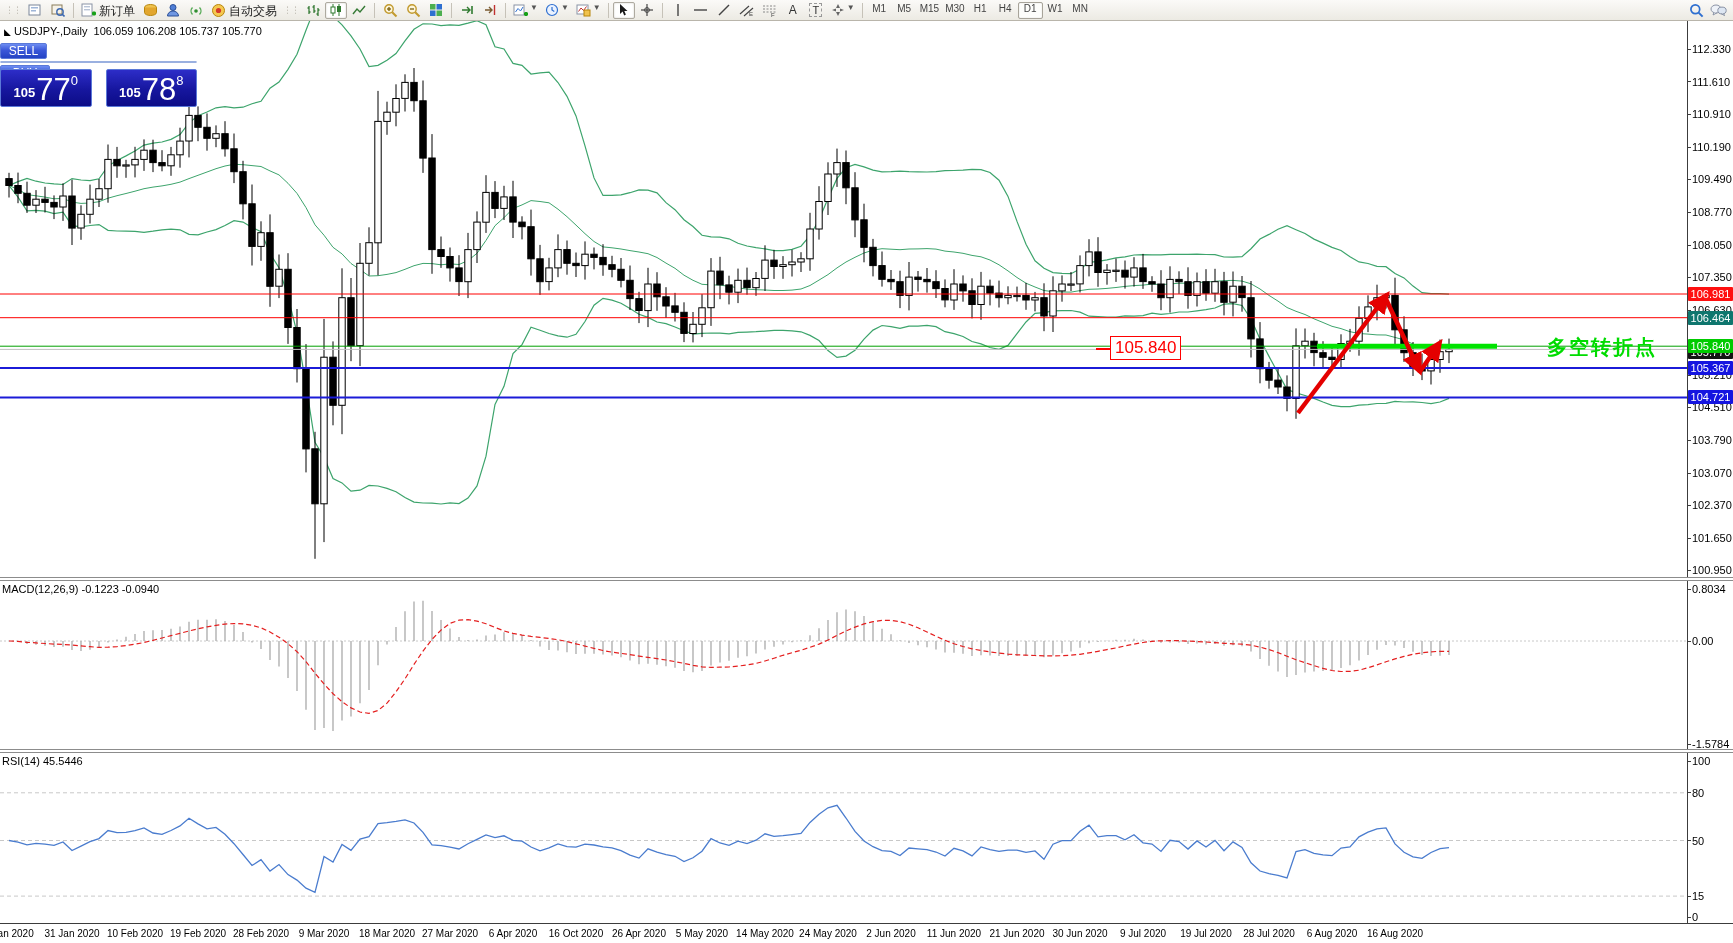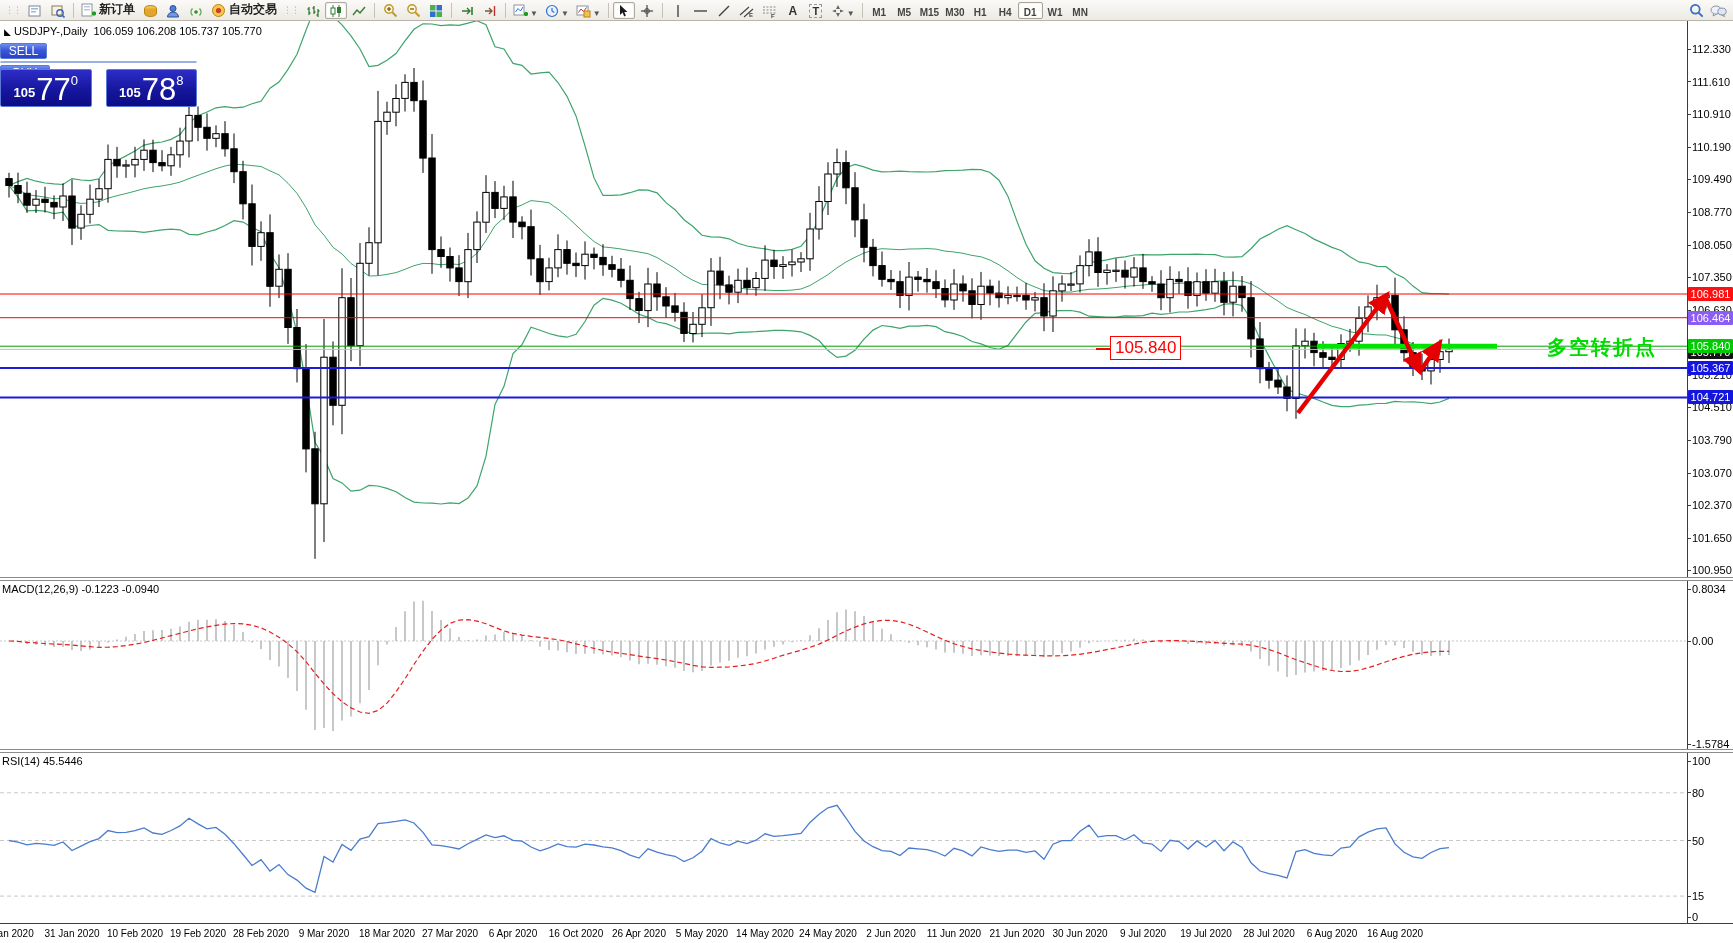--- a/index.html
+++ b/index.html
@@ -1,22 +1,22 @@
 <!DOCTYPE html>
 <html><head>
 <meta charset="utf-8">
 <style>
   html,body{margin:0;padding:0;background:#fff;}
   #app{position:relative;width:1733px;height:943px;overflow:hidden;background:#fff;
        font-family:"Liberation Sans",sans-serif;-webkit-font-smoothing:antialiased;}
   
   #toolbar{position:absolute;left:0;top:0;width:1733px;height:21px;display:flex;align-items:center;
            background:linear-gradient(#fbfaf8,#eceae3);border-bottom:1px solid #b9b5ab;padding:0 3px;box-sizing:border-box;gap:1px;}
-  .tb{height:17px;min-width:22px;padding:0 2px;display:flex;align-items:flex-end;justify-content:center;
-      font-size:11px;color:#333;border:1px solid transparent;border-radius:2px;box-sizing:border-box;cursor:default;font-weight:bold;}
+  .tb{height:17px;min-width:22px;padding:0 2px;display:flex;align-items:flex-start;justify-content:center;
+      font-size:11px;color:#333;border:1px solid transparent;border-radius:2px;box-sizing:border-box;cursor:default;}
   .tb.pressed{background:#fff;border-color:#aeaaa0;box-shadow:inset 0 0 2px #cfccc5;}
   .tb .cjk{font-size:12px;color:#222;margin-left:3px;white-space:nowrap;}
   .tbsep{width:1px;height:15px;background:#c6c2b8;margin:0 3px;flex:none;}
   .grip{color:#b5b1a7;font-size:9px;margin:0 2px;letter-spacing:-1px;flex:none;}
   .dd{font-size:8px;color:#555;margin-left:2px;}
   .tf{font-size:10px;color:#444;min-width:25px;}
   .tf.active{background:#fdfdfb;border-color:#a8a49a;box-shadow:inset 0 0 1px #bbb;}
   
   #chart-title{position:absolute;left:4px;top:25px;font-size:11px;color:#000;z-index:30;}
   #chart-title .tri{font-size:9px;margin-right:3px;}
@@ -870,21 +870,21 @@
       <div class="axis-tick" style="top: 434.132px;">103.790</div>
       <div class="tickdash" style="top: 472.608px;"></div>
       <div class="axis-tick" style="top: 467.108px;">103.070</div>
       <div class="tickdash" style="top: 504.668px;"></div>
       <div class="axis-tick" style="top: 499.168px;">102.370</div>
       <div class="tickdash" style="top: 537.644px;"></div>
       <div class="axis-tick" style="top: 532.144px;">101.650</div>
       <div class="tickdash" style="top: 569.704px;"></div>
       <div class="axis-tick" style="top: 564.204px;">100.950</div>
       <div class="pl-badge" style="top: 286.984px; background: rgb(254, 16, 16); color: rgb(255, 255, 255);">106.981</div>
-      <div class="pl-badge" style="top: 310.663px; background: #8b5cf6; color: rgb(255, 255, 255);">106.464</div>
+      <div class="pl-badge" style="top: 310.663px; background: #0f766e; color: rgb(255, 255, 255);">106.464</div>
       <div class="pl-badge" style="top: 344.83px; background: rgb(20, 20, 20); color: rgb(255, 255, 255);">105.770</div>
       <div class="pl-badge" style="top: 339.242px; background: rgb(0, 203, 0); color: rgb(255, 255, 255);">105.840</div>
       <div class="pl-badge" style="top: 360.905px; background: rgb(21, 21, 224); color: rgb(255, 255, 255);">105.367</div>
       <div class="pl-badge" style="top: 390.492px; background: rgb(21, 21, 224); color: rgb(255, 255, 255);">104.721</div>
       <div class="tickdash" style="top: 588.5px;"></div>
       <div class="axis-tick" style="top: 583px;">0.8034</div>
       <div class="tickdash" style="top: 640.5px;"></div>
       <div class="axis-tick" style="top: 635px;">0.00</div>
       <div class="tickdash" style="top: 743.5px;"></div>
       <div class="axis-tick" style="top: 738px;">-1.5784</div>

